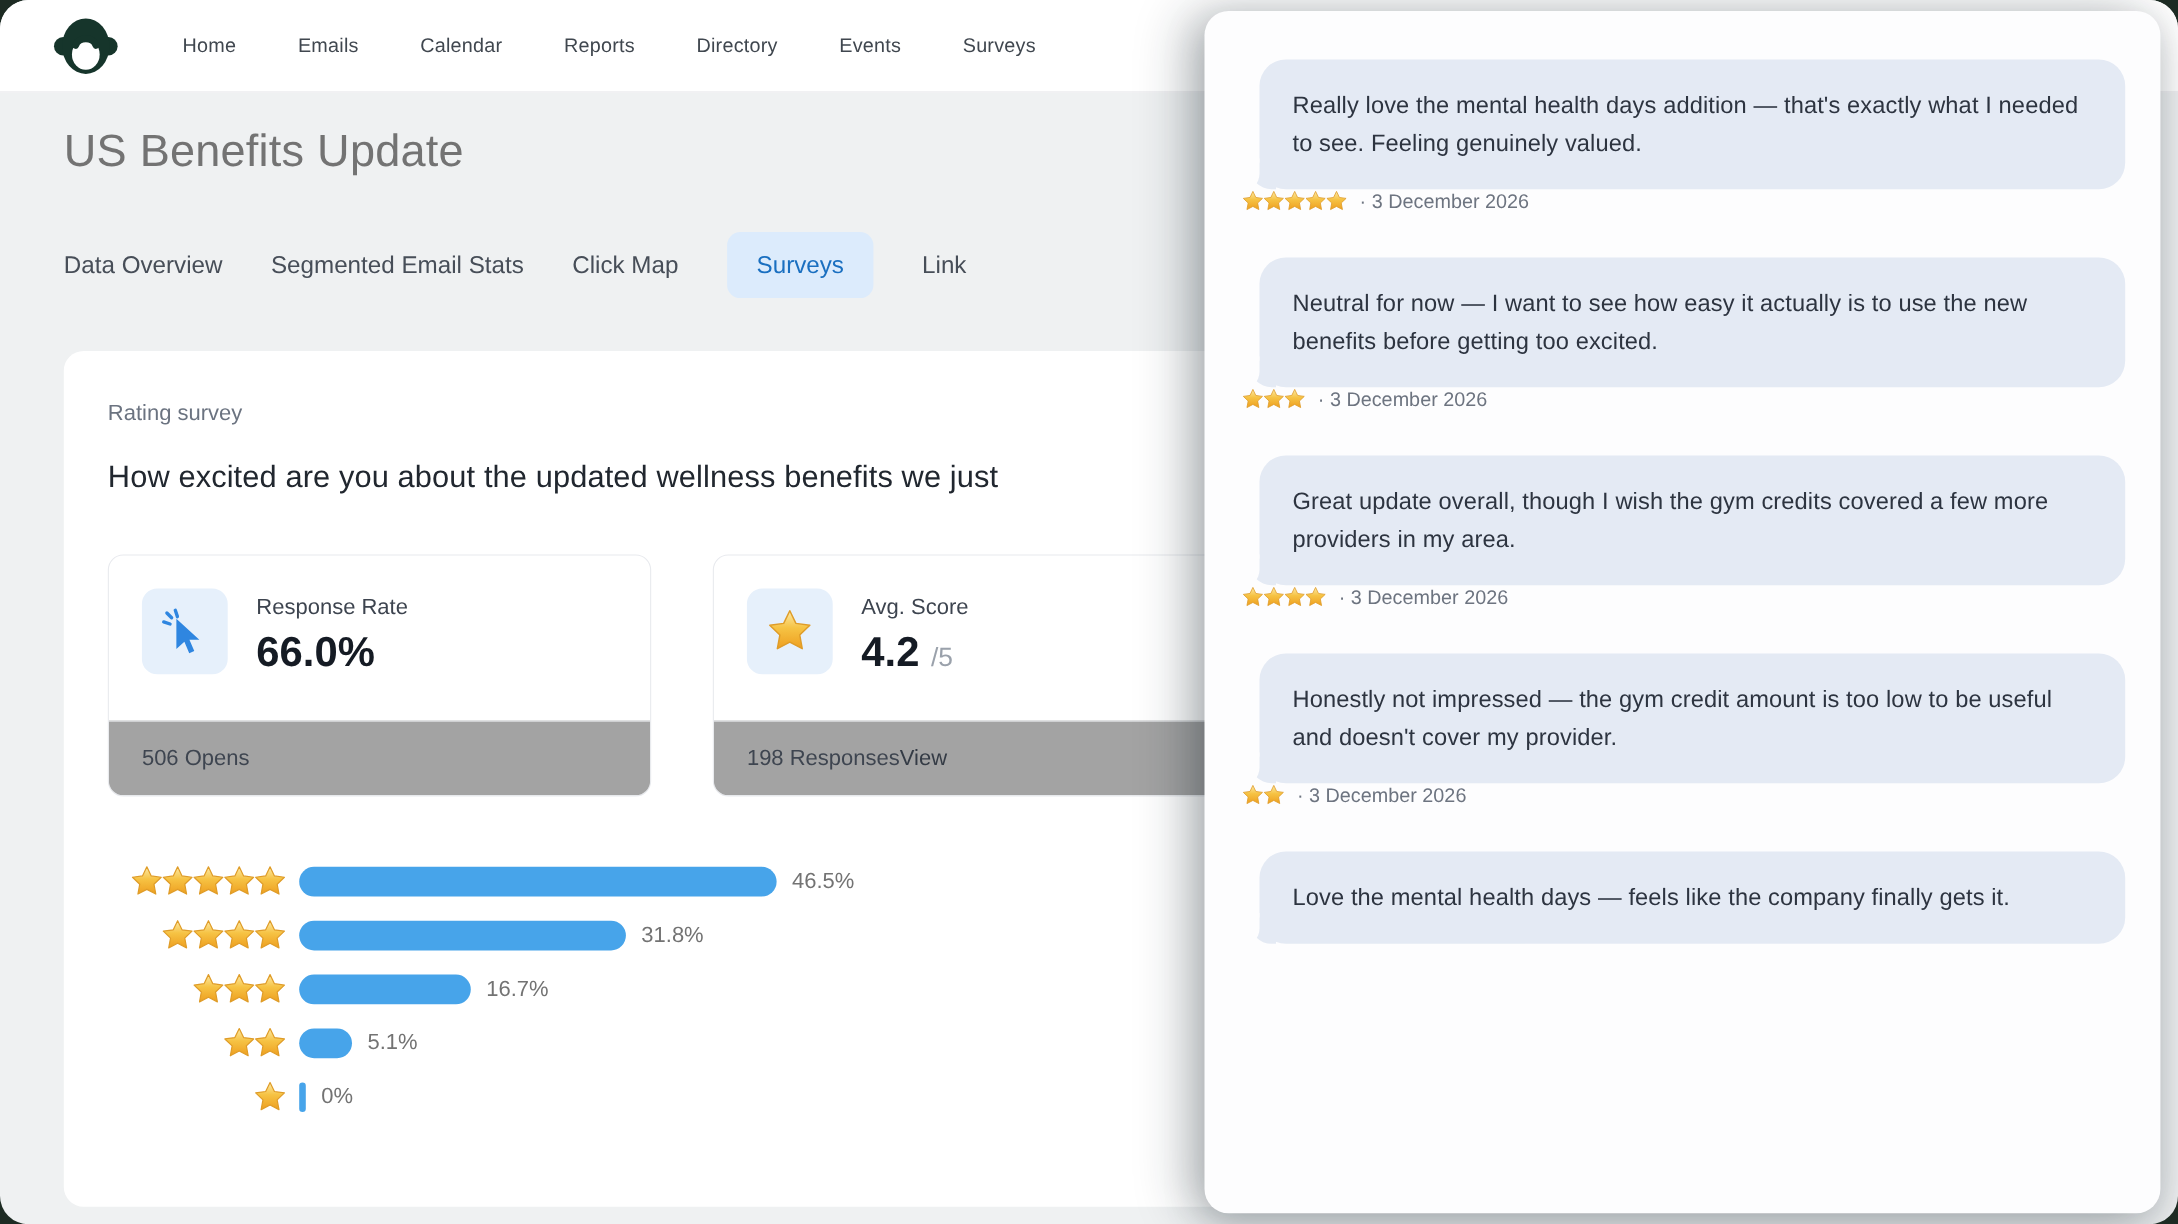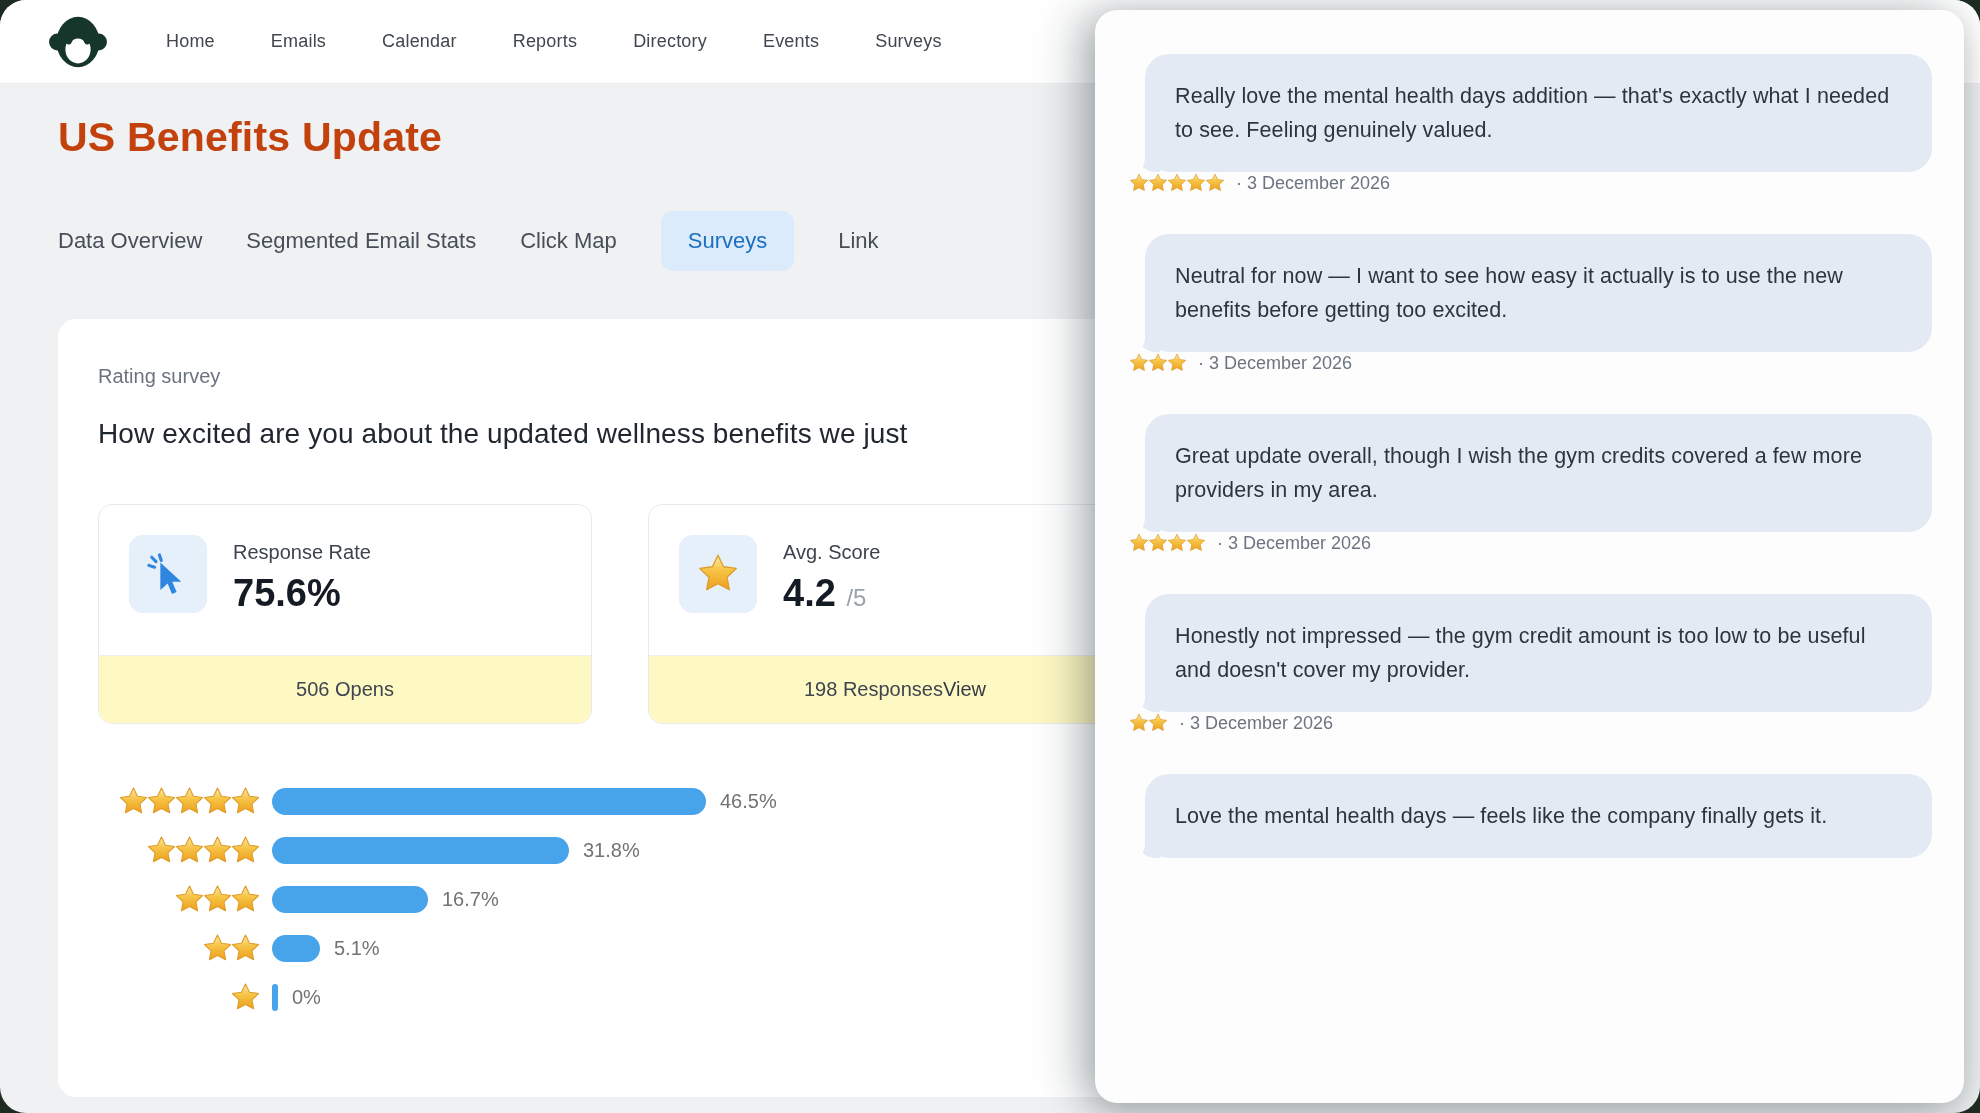--- a/index.html
+++ b/index.html
@@ -22,21 +22,21 @@
     display:flex; align-items:center;
     padding:0 46px; gap:56px;
     border-bottom:1px solid #ececee;
   }
   .logo { width:64px; height:58px; display:flex; align-items:center; justify-content:center; }
   .nav-item {
     font-size:18px; color:#40474f; font-weight:500; cursor:pointer; letter-spacing:.2px;
   }
   
   .main { padding:30px 0 0 58px; }
-  .page-title { font-size:41px; font-weight:700; color:#c2410c; letter-spacing:.2px; }
+  .page-title { font-size:41px; font-weight:400; color:#737373; letter-spacing:.2px; }
   .tabs { display:flex; align-items:center; gap:44px; margin-top:48px; height:64px; }
   .tab { font-size:22px; color:#474e58; font-weight:500; cursor:pointer; white-space:nowrap; }
   .tab.active {
     background:#dcebfc; color:#1a6fc0;
     padding:17px 27px; border-radius:12px;
   }
   .survey-card {
     margin-top:46px;
     width:1850px;
     background:#ffffff;
@@ -55,23 +55,23 @@
   }
   .stat-top { padding:30px 30px 40px 30px; display:flex; gap:26px; align-items:flex-start; }
   .icon-box {
     width:78px; height:78px; border-radius:14px; background:#e6f0fb;
     display:flex; align-items:center; justify-content:center; flex:none;
   }
   .stat-label { font-size:20px; color:#3d444f; margin-top:6px; }
   .stat-value { font-size:38px; font-weight:700; color:#151b24; margin-top:8px; }
   .stat-suffix { font-size:24px; font-weight:400; color:#9aa1ab; }
   .stat-footer {
-    border-top:1.5px solid #edeff2; background:#fef9c3;
+    border-top:1.5px solid #edeff2; background:#a3a3a3;
     padding:22px 30px; font-size:20px; color:#3e4550;
-    display:flex; justify-content:center; align-items:center;
+    display:flex; justify-content:flex-start; align-items:center;
   }
   .view-link { color:#343b45; cursor:pointer; }
   
   .chart { margin-top:64px; }
   .bar-row { display:flex; align-items:center; margin-bottom:22px; height:27px; }
   .row-stars { width:164px; display:flex; justify-content:flex-end; margin-right:10px; }
   .row-stars svg { margin-left:-5px; }
   .bar { height:27px; background:#47a4ea; border-radius:14px; flex:none; }
   .bar.zero { width:6px; border-radius:3px; }
   .bar-label { font-size:20px; color:#737373; margin-left:14px; }
@@ -192,21 +192,21 @@
                 <g stroke="#2f86e0" stroke-width="3.2" stroke-linecap="round" fill="none">
                   <path d="M15 4 L17 10"></path>
                   <path d="M4 15 L10 17"></path>
                   <path d="M7 6.5 L11.5 11"></path>
                 </g>
                 <path d="M16 12 L16 40.6 L23.6 33.8 L28.2 44.8 L33 42.7 L28.4 32 L37.8 32 Z" fill="#2f86e0"></path>
               </svg>
             </div>
             <div>
               <div class="stat-label">Response Rate</div>
-              <div class="stat-value">75.6%</div>
+              <div class="stat-value">66.0%</div>
             </div>
           </div>
           <div class="stat-footer">
             <span>506 Opens</span>
           </div>
         </div>
 
         <div class="stat-card">
           <div class="stat-top">
             <div class="icon-box">

